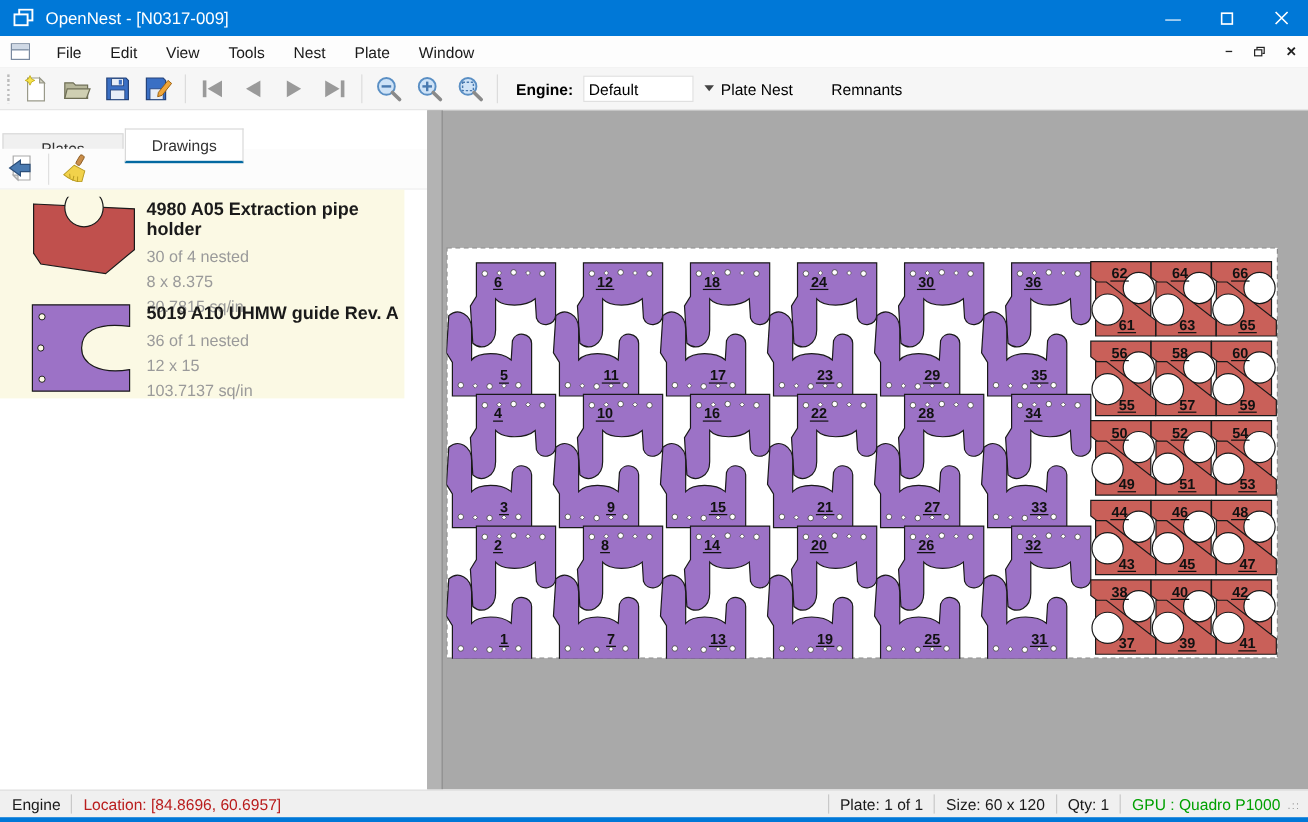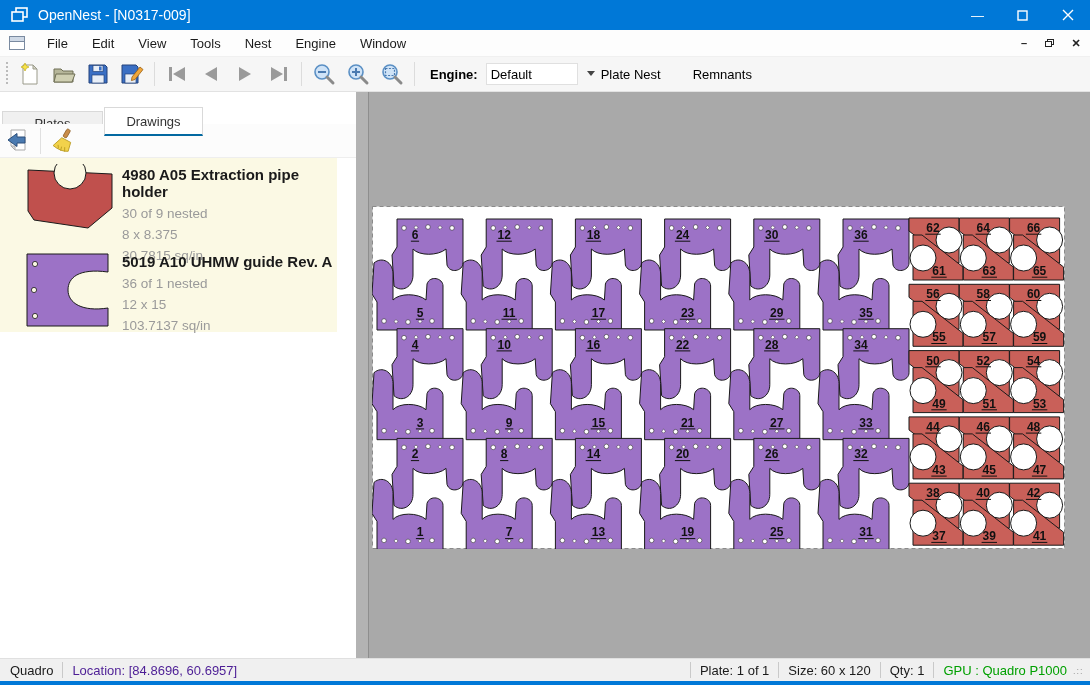--- a/index.html
+++ b/index.html
@@ -64,21 +64,21 @@
   
   .canvas{position:absolute;left:356px;top:92px;width:734px;height:566px;background:#a9a9a9;}
   .canvas .vline{position:absolute;left:12px;top:0;width:1px;height:566px;background:#8e8e8e;}
   .canvas .lstrip{position:absolute;left:0;top:0;width:12px;height:566px;background:#b3b3b3;}
   #plate-wrap{position:absolute;left:16px;top:114px;width:693px;height:343px;}
   
   .statusbar{position:absolute;left:0;top:658px;width:1090px;height:23px;background:#f0f0f0;
              border-top:1px solid #e0e0e0;display:flex;align-items:center;font-size:13px;color:#1a1a1a;}
   .sb-sep{width:1px;height:16px;background:#c9c9c9;margin:0 9px;}
   .sb-mode{margin-left:10px;}
-  .sb-loc{color:#4c1d95;}
+  .sb-loc{color:#b91c1c;}
   .sb-spacer{flex:1;}
   .sb-item{white-space:nowrap;}
   .sb-gpu{font-weight:normal;}
   .sb-grip{width:14px;height:14px;margin:6px 3px 0 6px;color:#9a9a9a;font-size:9px;letter-spacing:1px;}
   .bottomline{position:absolute;left:0;top:681px;width:1090px;height:4px;background:#0078d7;}
 </style>
 </head>
 <body>
 
 <div id="win">
@@ -105,21 +105,21 @@
   </div>
 
   <div class="menubar">
     <span class="mdi-doc-icon"></span>
     <span id="menu-items" style="display:flex;">
         <span class="menu-item">File</span>
         <span class="menu-item">Edit</span>
         <span class="menu-item">View</span>
         <span class="menu-item">Tools</span>
         <span class="menu-item">Nest</span>
-        <span class="menu-item">Engine</span>
+        <span class="menu-item">Plate</span>
         <span class="menu-item">Window</span>
       </span>
     <span class="spacer"></span>
     <span class="mdi-btn">
         <b>–</b>
       </span>
     <span class="mdi-btn">
         <span class="restore-glyph">
           <i></i>
           <i></i>
@@ -242,21 +242,21 @@
     <div class="drawing-list" id="drawing-list">
         <div class="drawing-item">
           <span class="thumb">
             <svg width="92" height="70" viewBox="0 0 92 70">
       <path d="M4,6 L88,10 L88,44 L64,64 L10,56 L4,47 Z" fill="#c0504d" stroke="#1a1a1a"></path>
       <circle cx="46" cy="9" r="16" fill="#fbf9e4" stroke="#1a1a1a"></circle>
             </svg>
           </span>
      <span class="info">
        <div class="di-title">4980 A05 Extraction pipe holder</div>
-       <div class="di-meta">30 of 9 nested</div>
+       <div class="di-meta">30 of 4 nested</div>
        <div class="di-meta">8 x 8.375</div>
        <div class="di-meta">30.7815 sq/in</div>
      </span>
         </div>
         <div class="drawing-item">
           <span class="thumb">
             <svg width="92" height="78" viewBox="0 0 92 78">
       <path d="M3,3 L84,3 L84,21 C54,17 44,27 44,39 C44,52 58,61 84,57 L84,75 L3,75 Z" fill="#9c72c6" stroke="#1a1a1a"></path>
       <circle cx="11" cy="13" r="2.6" fill="#fbf9e4" stroke="#1a1a1a" stroke-width="0.8"></circle>
       <circle cx="10" cy="39" r="2.6" fill="#fbf9e4" stroke="#1a1a1a" stroke-width="0.8"></circle>
@@ -553,21 +553,21 @@
             <use href="#rp" transform="translate(692.6,340.2) scale(-1,-1)"></use>
             <text x="661.6" y="291.2" text-anchor="middle" font-size="12" font-weight="bold" fill="#111" font-family="&quot;Liberation Sans&quot;,sans-serif">42</text>
             <line x1="653.9" y1="293.4" x2="669.3000000000001" y2="293.4" stroke="#111" stroke-width="1"></line>
             <text x="667.6" y="334.2" text-anchor="middle" font-size="12" font-weight="bold" fill="#111" font-family="&quot;Liberation Sans&quot;,sans-serif">41</text>
             <line x1="659.9" y1="336.4" x2="675.3000000000001" y2="336.4" stroke="#111" stroke-width="1"></line>
           </g>
         </svg></div>
   </div>
 
   <div class="statusbar">
-    <span class="sb-mode sb-item">Quadro</span>
+    <span class="sb-mode sb-item">Engine</span>
     <span class="sb-sep"></span>
     <span class="sb-loc sb-item">Location: [84.8696, 60.6957]</span>
     <span class="sb-spacer"></span>
     <span class="sb-sep"></span>
     <span class="sb-item">Plate: 1 of 1</span>
     <span class="sb-sep"></span>
     <span class="sb-item">Size: 60 x 120</span>
     <span class="sb-sep"></span>
     <span class="sb-item">Qty: 1</span>
     <span class="sb-sep"></span>

